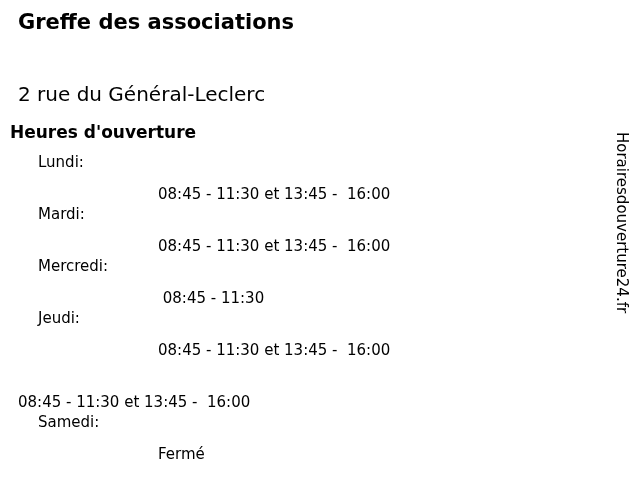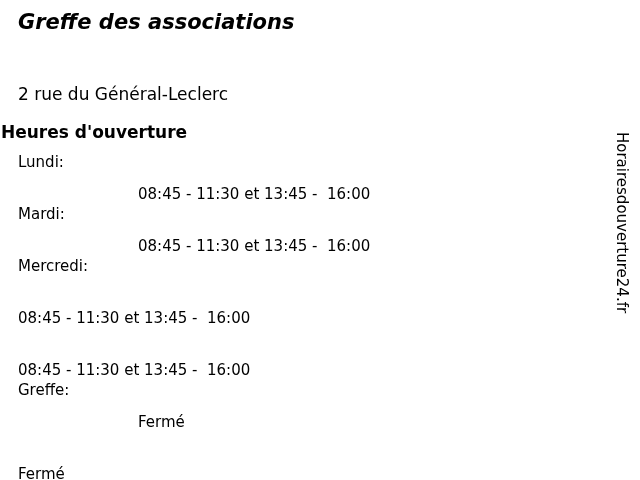--- a/index.html
+++ b/index.html
@@ -17,53 +17,53 @@
     left: 0; top: 0;
     width: 640px; height: 480px;
   }
   .title {
     position: absolute;
     left: 18px;
     top: 10px;
     font-size: 21px;
     font-weight: bold;
     white-space: nowrap;
-    font-style: italic;
   }
   .address-block {
     position: absolute;
     left: 18px;
     top: 44px;
-    font-size: 17px;
+    font-size: 20px;
     line-height: 20px;
     white-space: pre;
   }
   .hours-heading {
     position: absolute;
-    left: 1px;
+    left: 10px;
     top: 122px;
     font-size: 17px;
     font-weight: bold;
     white-space: nowrap;
   }
   .hours-table {
     position: absolute;
     left: 18px;
     top: 152px;
     font-size: 15px;
     line-height: 20px;
   }
   .hours-row {
     display: flex;
     flex-direction: row;
   }
   .day-label {
     width: 120px;
     flex: 0 0 120px;
     white-space: pre;
+    margin-left: 20px;
   }
   .day-hours {
     white-space: pre;
     margin-top: 32px;
   }
   .watermark {
     position: absolute;
     top: 132px;
     right: 9px;
     writing-mode: vertical-rl;
@@ -90,29 +90,31 @@
     <div class="hours-row">
       <span class="day-label">Lundi:</span>
       <span class="day-hours">08:45 - 11:30 et 13:45 -  16:00</span>
     </div>
     <div class="hours-row">
       <span class="day-label">Mardi:</span>
       <span class="day-hours">08:45 - 11:30 et 13:45 -  16:00</span>
     </div>
     <div class="hours-row">
       <span class="day-label">Mercredi:</span>
+      <span class="day-hours"> 08:45 - 11:30</span>
     </div>
     <div class="hours-row">
+      <span class="day-label">Jeudi:</span>
       <span class="day-hours">08:45 - 11:30 et 13:45 -  16:00</span>
     </div>
     <div class="hours-row">
       <span class="day-hours">08:45 - 11:30 et 13:45 -  16:00</span>
     </div>
     <div class="hours-row">
-      <span class="day-label">Greffe:</span>
+      <span class="day-label">Samedi:</span>
       <span class="day-hours">Fermé</span>
     </div>
     <div class="hours-row">
       <span class="day-hours">Fermé</span>
     </div>
   </div>
 
   <div class="watermark">Horairesdouverture24.fr</div>
 
 </div>

